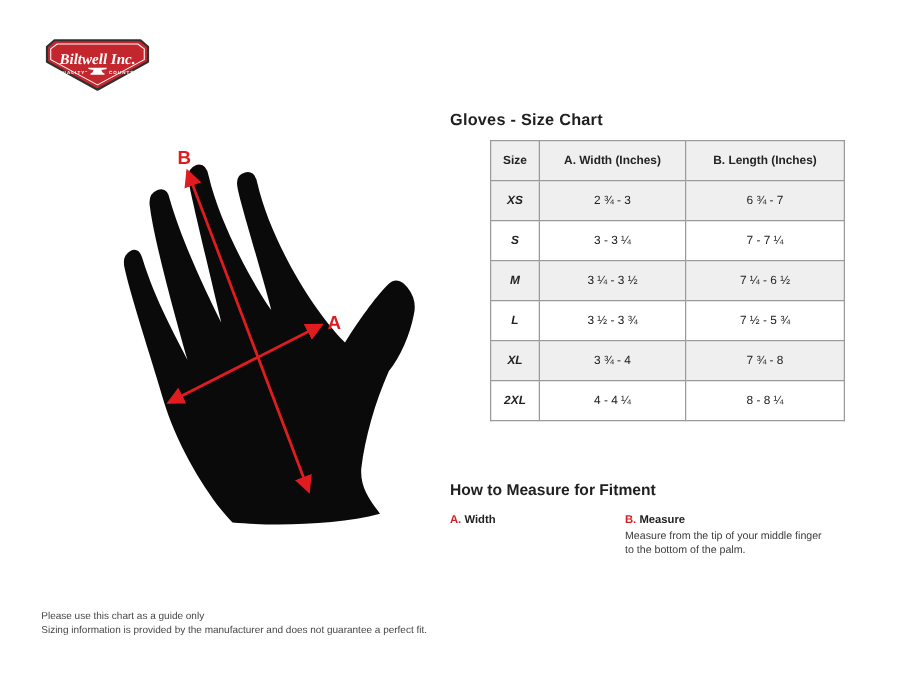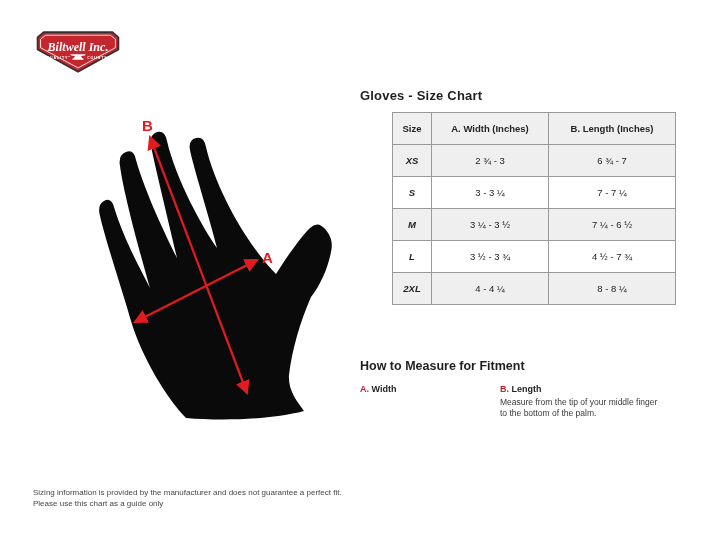--- a/index.html
+++ b/index.html
@@ -26,21 +26,21 @@
   }
   .size-table th { background:#efefef; font-weight:bold; }
   .size-table col.c-size { width:39px; }
   .size-table col.c-width { width:117px; }
   .size-table col.c-length { width:127px; }
   .size-table tbody tr:nth-child(odd) { background:#efefef; }
   .size-table tbody tr:nth-child(even) { background:#ffffff; }
   .size-table td.size-cell { font-weight:bold;font-style:italic; }
 
   
-  .measure-block { position:absolute; left:360px; top:359px; width:310px; }
+  .measure-block { position:absolute; left:360px; top:385px; width:310px; }
   .measure-title { font-size:12.5px; font-weight:bold; color:#1f1f1f; }
   .measure-cols { display:flex; margin-top:11px; }
   .measure-col-a { width:140px; }
   .measure-col-b { width:165px; }
   .measure-head { font-size:9px; font-weight:bold; color:#1f1f1f; }
   .measure-head .letter { color:#cc2127; }
   .measure-desc { font-size:8.5px; color:#3a3a3a; line-height:1.3; margin-top:3px; }
 
   
   .disclaimer { position:absolute; left:33px; top:487px; font-size:8px; color:#474747; line-height:1.4; }
@@ -130,21 +130,26 @@
         <td>7 - 7 ¼</td>
       </tr>
       <tr>
         <td class="size-cell">M</td>
         <td>3 ¼ - 3 ½</td>
         <td>7 ¼ - 6 ½</td>
       </tr>
       <tr>
         <td class="size-cell">L</td>
         <td>3 ½ - 3 ¾</td>
-        <td>4 ½ - 7 ¾</td>
+        <td>7 ½ - 5 ¾</td>
+      </tr>
+      <tr>
+        <td class="size-cell">XL</td>
+        <td>3 ¾ - 4</td>
+        <td>7 ¾ - 8</td>
       </tr>
       <tr>
         <td class="size-cell">2XL</td>
         <td>4 - 4 ¼</td>
         <td>8 - 8 ¼</td>
       </tr>
     </tbody>
   </table>
 </div>
 
@@ -153,23 +158,23 @@
   <div class="measure-cols">
     <div class="measure-col-a">
       <div class="measure-head">
         <span class="letter">A.</span>
         <span>Width</span>
       </div>
     </div>
     <div class="measure-col-b">
       <div class="measure-head">
         <span class="letter">B.</span>
-        <span>Length</span>
+        <span>Measure</span>
       </div>
       <div class="measure-desc">Measure from the tip of your middle finger to the bottom of the palm.</div>
     </div>
   </div>
 </div>
 
 <div class="disclaimer">
+  <div>Please use this chart as a guide only</div>
   <div>Sizing information is provided by the manufacturer and does not guarantee a perfect fit.</div>
-  <div>Please use this chart as a guide only</div>
 </div>
 
 </body></html>

